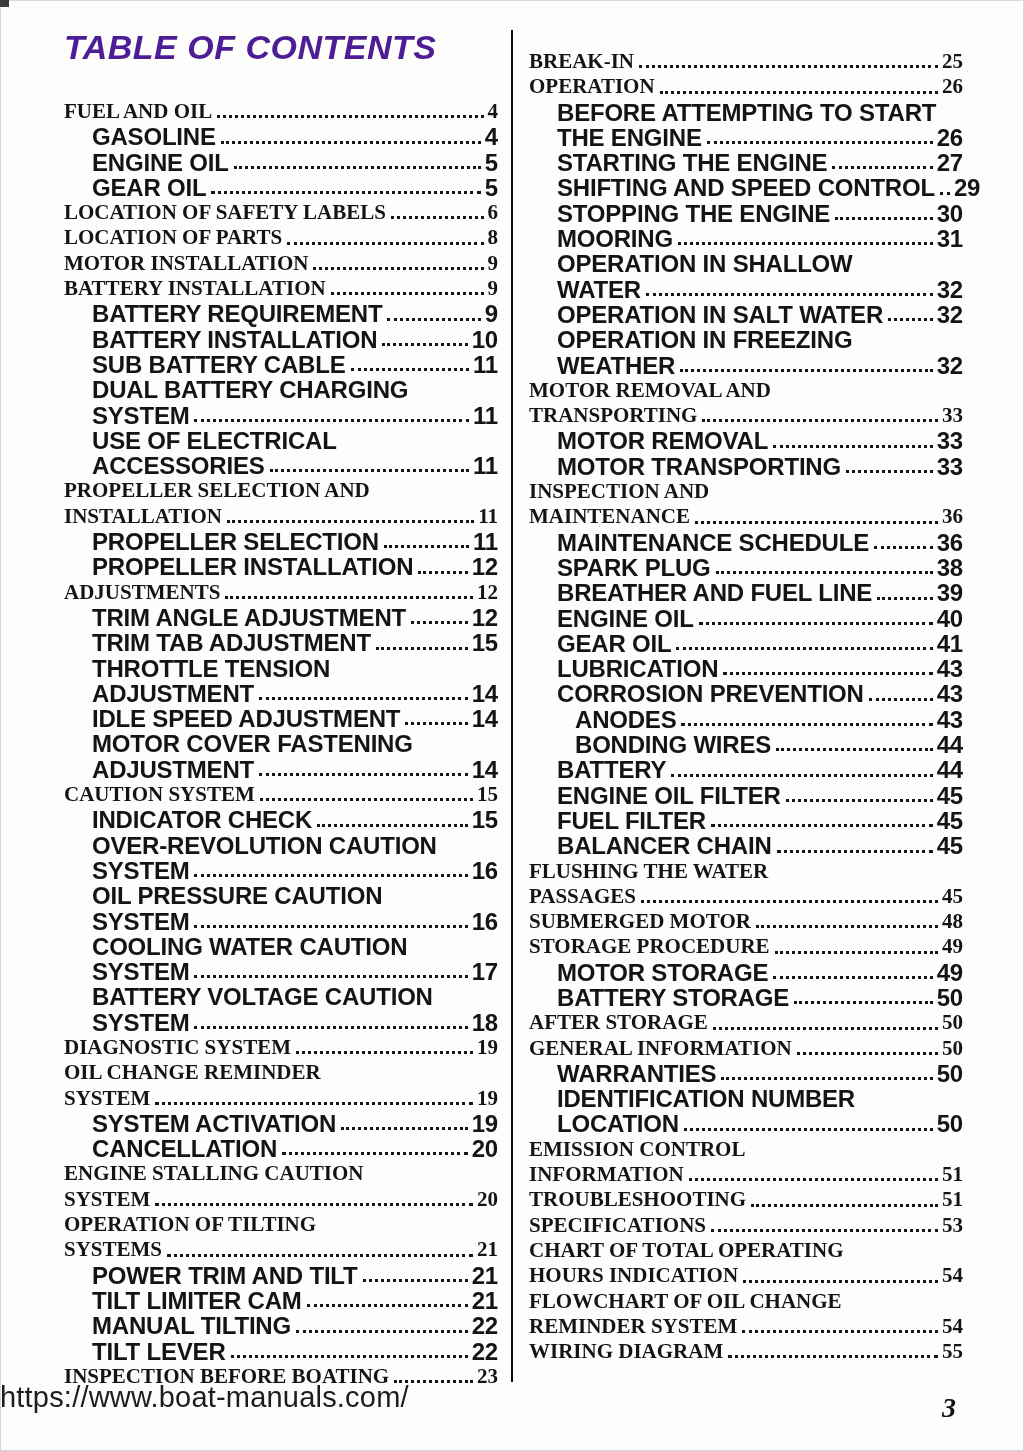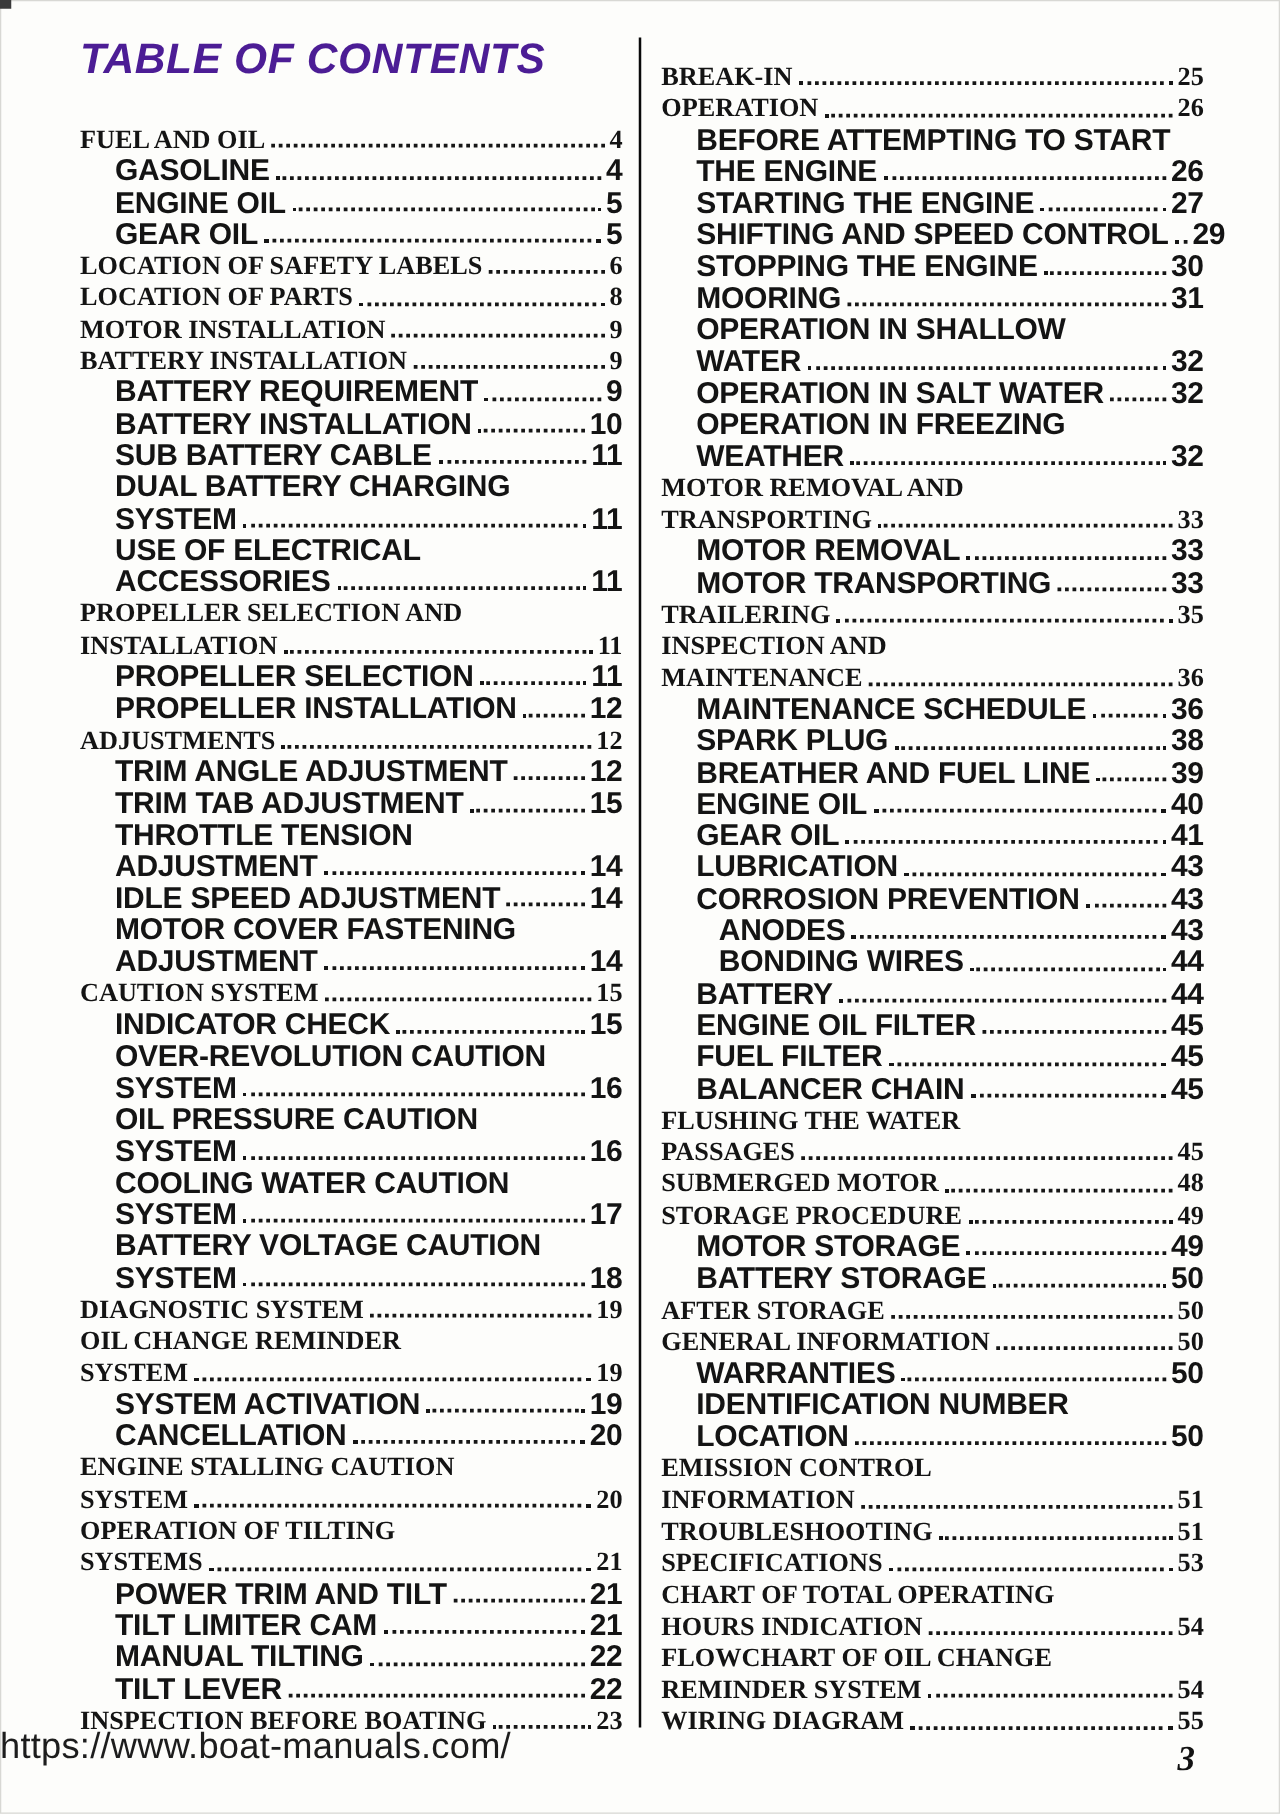--- a/index.html
+++ b/index.html
@@ -499,27 +499,20 @@
       </div>
       <div class="entry level-2">
         <div class="line">
           <span class="label">MOTOR TRANSPORTING</span>
           <span class="dots"></span>
           <span class="pagenum">33</span>
         </div>
       </div>
       <div class="entry level-1">
         <div class="line">
-          <span class="label">TRAILERING</span>
-          <span class="dots"></span>
-          <span class="pagenum">35</span>
-        </div>
-      </div>
-      <div class="entry level-1">
-        <div class="line">
           <span class="label">INSPECTION AND</span>
         </div>
         <div class="line">
           <span class="label">MAINTENANCE</span>
           <span class="dots"></span>
           <span class="pagenum">36</span>
         </div>
       </div>
       <div class="entry level-2">
         <div class="line">

